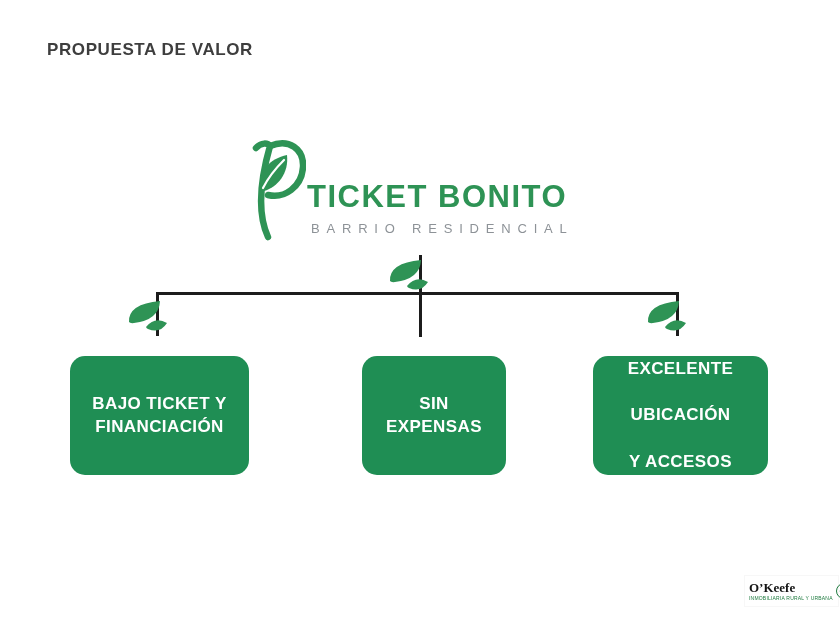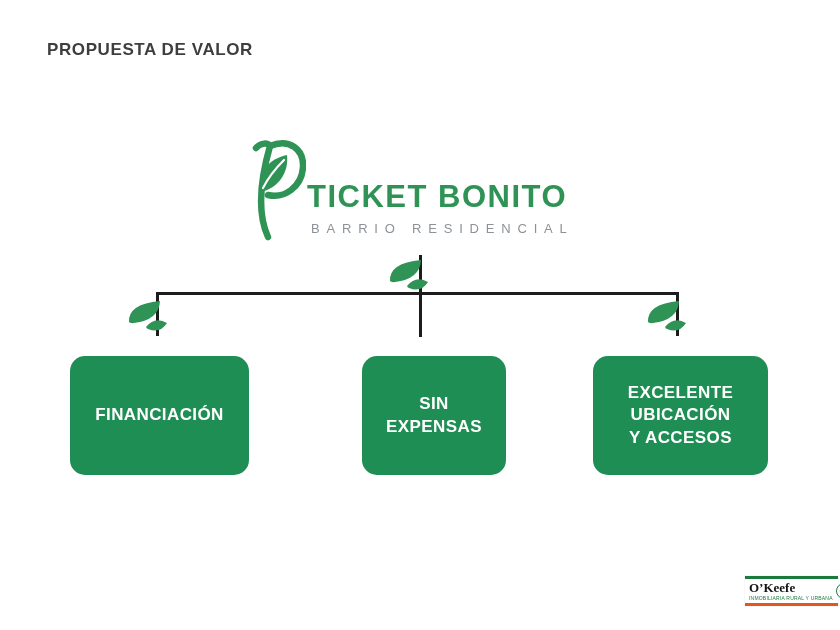--- a/index.html
+++ b/index.html
@@ -48,28 +48,28 @@
 
   
   .box {
     position:absolute; top:356px; height:119px;
     background:var(--boxGreen); border-radius:15px; color:var(--boxText);
     display:flex; flex-direction:column; justify-content:center; align-items:center;
     text-align:center; font-weight:800; letter-spacing:0.4px;
   }
   .box-1 { left:70px;  width:179px; }
   .box-2 { left:334px; width:144px;margin-left:28px; }
-  .box-3 { left:593px; width:175px; }
+  .box-3 { left:593px; width:175px;gap:24px; }
   .box-line { font-size:17px; line-height:1.32; }
   .box-line.sub { font-size:14px; line-height:1.55; }
 
   
   .okeefe {
     position:absolute; left:745px; top:576px; width:93px; height:30px;
-    background:#ffffff; display:flex; flex-direction:column;
+    background:#ffffff; display:flex; 
     box-shadow:0 0 0 1px rgba(0,0,0,0.03);
   }
   .ok-bar-top    { height:3px; background:var(--okGreen); }
   .ok-bar-bottom { height:3px; background:var(--okOrange); margin-top:auto; }
   .ok-body { flex:1; display:flex; align-items:center; padding:0 4px; gap:3px; }
   .ok-text { flex:1; display:flex; flex-direction:column; justify-content:center; }
   .ok-name {
     font-family:"Liberation Serif", serif; font-weight:700; font-size:13px;
     color:#151515; line-height:1.05; white-space:nowrap;
   }
@@ -108,20 +108,21 @@
   <svg class="sprig sprig-left" viewBox="0 0 46 37" aria-hidden="true">
     <path class="leaf" d="M7 26 Q6 8 38 5 Q37 24 12 27 Q8 27.5 7 26 Z"></path>
     <path class="leaf" d="M24 31 Q33 20 45 27 Q38 38 26 33 Q24.5 32.5 24 31 Z"></path>
   </svg>
   <svg class="sprig sprig-right" viewBox="0 0 46 37" aria-hidden="true">
     <path class="leaf" d="M7 26 Q6 8 38 5 Q37 24 12 27 Q8 27.5 7 26 Z"></path>
     <path class="leaf" d="M24 31 Q33 20 45 27 Q38 38 26 33 Q24.5 32.5 24 31 Z"></path>
   </svg>
 
   <div class="box box-1">
+    <div class="box-line">BAJO TICKET Y</div>
     <div class="box-line">FINANCIACIÓN</div>
   </div>
 
   <div class="box box-2">
     <div class="box-line">SIN</div>
     <div class="box-line">EXPENSAS</div>
   </div>
 
   <div class="box box-3">
     <div class="box-line">EXCELENTE</div>

